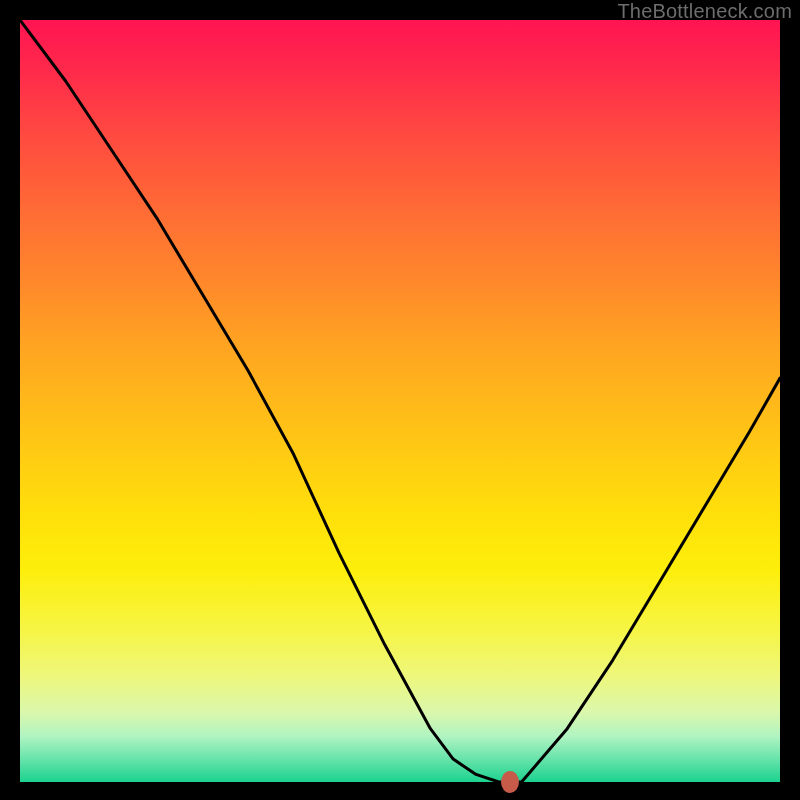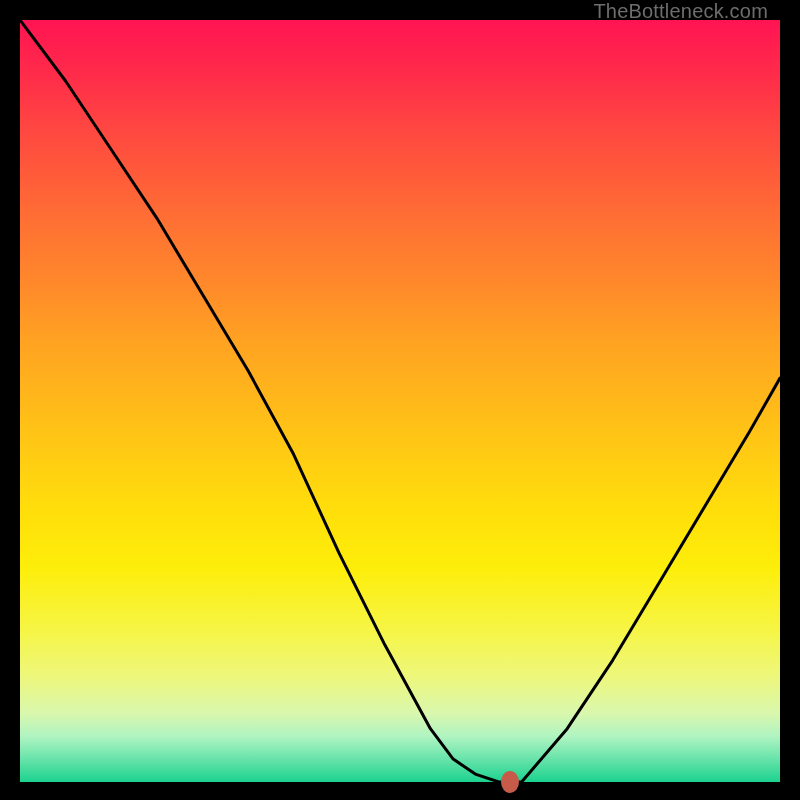--- a/index.html
+++ b/index.html
@@ -34,21 +34,21 @@
       #eef77a 86%,
       #d9f7ad 91%,
       #b0f4c2 94%,
       #67e3aa 97%,
       #1cd28f 100%
     );
   }
   .watermark {
     position: absolute;
     top: 0px;
-    right: 32px;
+    right: 8px;
     color: #6d6d6d;
     font-size: 20px;
     font-weight: 500;
     letter-spacing: 0.2px;
     text-align: right;
     user-select: none;
   }
   svg.curve {
     position: absolute;
     left: 0;

